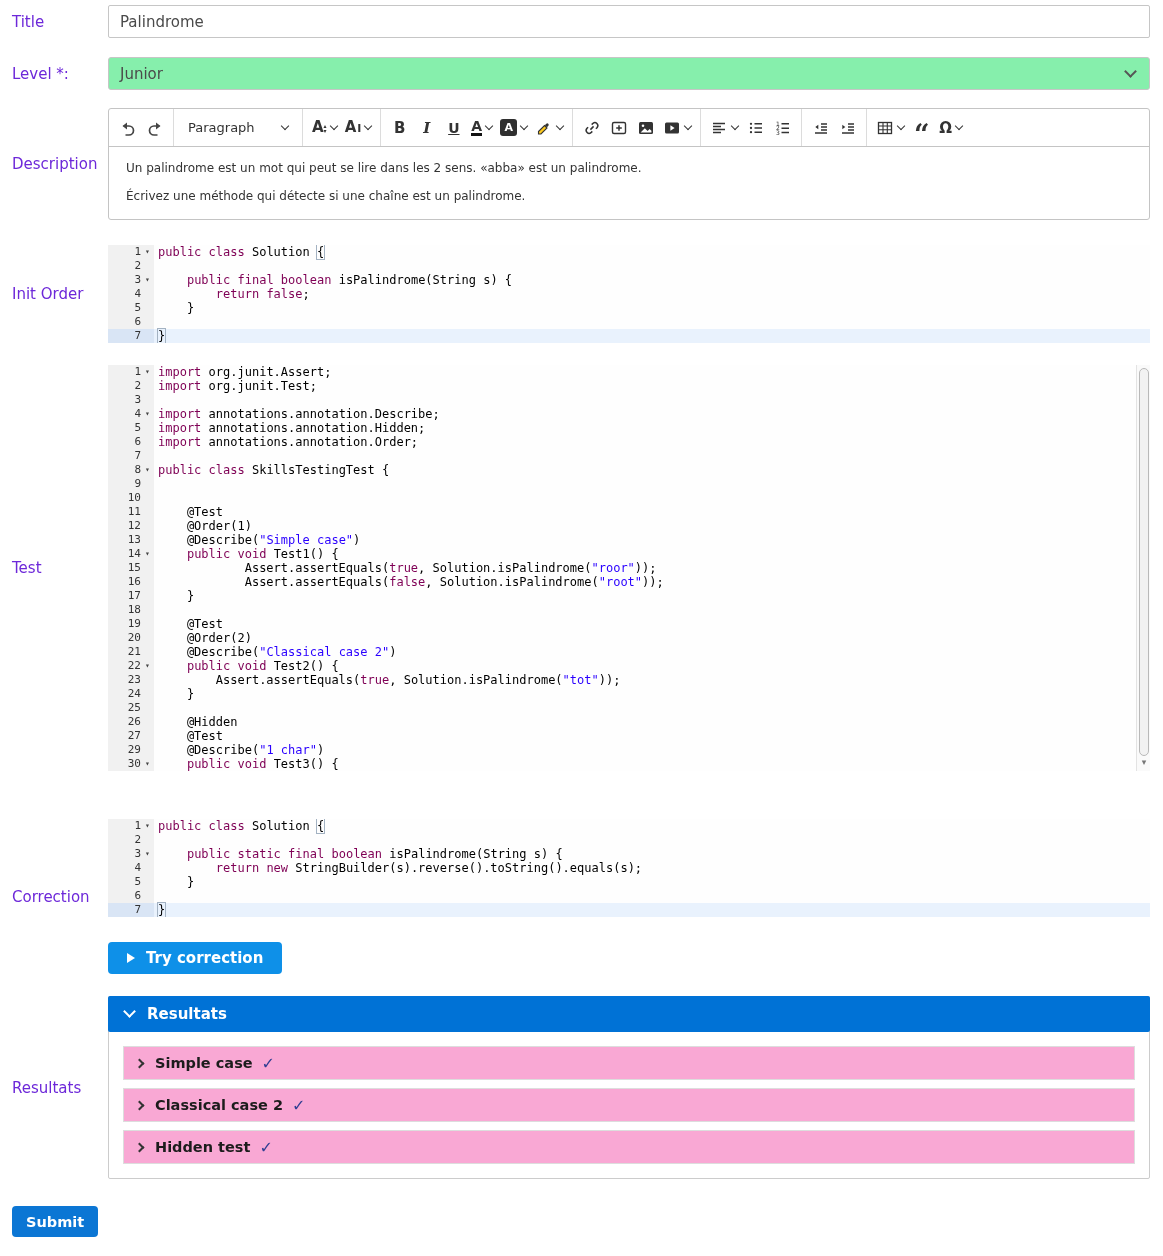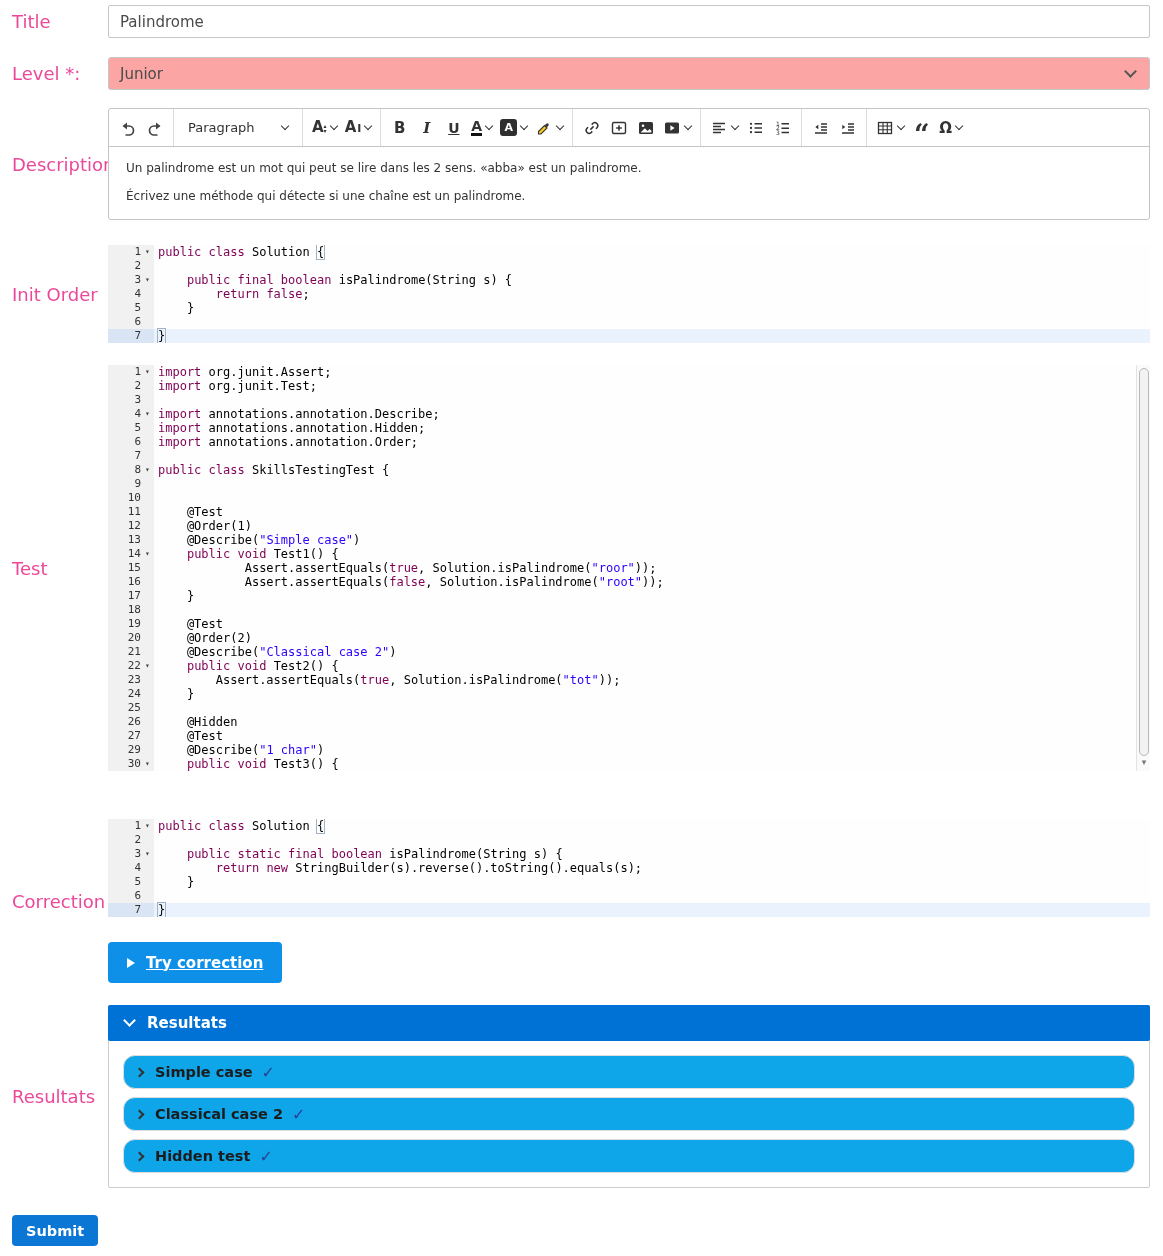--- a/index.html
+++ b/index.html
@@ -7,40 +7,40 @@
     margin: 0;
     width: 1163px;
     background: #fff;
     font-family: "DejaVu Sans", "Liberation Sans", sans-serif;
     color: #3a3a3a;
   }
   .page { width: 1163px; padding-top: 5px; }
 
   
   .frow { display: grid; grid-template-columns: 108px 1fr; align-items: center; }
-  .flabel { padding-left: 12px; font-size: 18px; color: #ec4899; align-self: center; }
+  .flabel { padding-left: 12px; font-size: 15px; color: #6d28d9; align-self: center; }
   .fcontent { padding-right: 13px; min-width: 0; }
   .row-title   { margin-bottom: 19px; }
   .row-level   { margin-bottom: 18px; }
   .row-desc    { margin-bottom: 25px; }
   .row-init    { margin-bottom: 22px; }
   .row-test    { margin-bottom: 48px; }
   .row-corr    { margin-bottom: 22px; }
   .row-results { margin-bottom: 27px; }
 
   
   .tinput {
     width: 100%; height: 33px; border: 1px solid #c6c6c6; border-radius: 2px;
     padding: 0 11px; font-size: 15px; color: #4a4a4a;
     font-family: "DejaVu Sans", sans-serif; background: #fff; outline: none;
   }
   .fselect {
     width: 100%; height: 33px; border: 1px solid #c6c6c6; border-radius: 3px;
     display: flex; align-items: center; justify-content: space-between;
-    padding: 0 14px 0 11px; font-size: 15px; color: #4a4a4a; background: #fca5a5; cursor: pointer;
+    padding: 0 14px 0 11px; font-size: 15px; color: #4a4a4a; background: #86efac; cursor: pointer;
   }
   .chev-d { width: 9px; height: 9px; border-right: 2px solid #555; border-bottom: 2px solid #555;
     transform: rotate(45deg); margin-top: -5px; flex: none; }
 
   
   .rte { border: 1px solid #c4c4c4; border-radius: 3px; background: #fff; }
   .rte-toolbar {
     height: 38px; border-bottom: 1px solid #c4c4c4; display: flex; align-items: center;
     padding: 0 5px; overflow: hidden;
   }
@@ -94,40 +94,39 @@
   .sthumb { position: absolute; top: 3px; left: 1.5px; width: 10px; height: 388px;
     background: #f2f2f2; border: 1px solid #b9b9b9; border-radius: 5px; }
   .sarrow { position: absolute; bottom: 2px; left: 0; width: 14px; text-align: center;
     font-size: 9px; color: #777; font-family: "DejaVu Sans", sans-serif; }
 
   
   .btn-try {
     margin-top: 25px;
     display: inline-flex; align-items: center; gap: 11px;
     background: var(--c-primary_button, #0e90e8); color: #fff; border: none; border-radius: 4px;
-    padding: 0 19px; height: 41px; font-size: 15px; font-weight: 700; cursor: pointer;
+    padding: 0 19px; height: 32px; font-size: 15px; font-weight: 700; cursor: pointer;
     font-family: "DejaVu Sans", sans-serif;
-    text-decoration: underline;
   }
   .play { width: 0; height: 0; border-left: 8px solid #fff;
     border-top: 5.5px solid transparent; border-bottom: 5.5px solid transparent; }
 
   
   .results { border: 1px solid #ccc; border-radius: 2px; background: #fff; }
   .rbar {
     height: 36px; background: var(--c-results_header, #0072d6); color: #fff;
     display: flex; align-items: center; padding: 0 17px; gap: 13px; cursor: pointer;
     margin: -1px -1px 0; border-radius: 2px;
   }
   .chev-dw { width: 9px; height: 9px; border-right: 2.6px solid #fff; border-bottom: 2.6px solid #fff;
     transform: rotate(45deg); margin-top: -5px; flex: none; }
   .rbar-label { font-size: 15px; font-weight: 700; }
   .rlist { padding: 14px; }
   .rrow {
-    height: 34px; background: #0ea5e9; border: 1px solid #ddd; border-radius: 12px;
+    height: 34px; background: #f9a8d4; border: 1px solid #ddd; border-radius: 0;
     display: flex; align-items: center; padding: 0 12px; margin-bottom: 8px; cursor: pointer;
   }
   .rrow:last-child { margin-bottom: 0; }
   .chev-r { width: 7px; height: 7px; border-right: 2px solid #333; border-bottom: 2px solid #333;
     transform: rotate(-45deg); margin-right: 12px; flex: none; }
   .rlabel { font-size: 14.5px; font-weight: 700; color: #1c1c1c; }
   .rcheck { margin-left: 9px; color: var(--c-check, #2e3d92); font-weight: 900; font-size: 16px; }
 
   .row-submit { margin-left: 12px; }
   .btn-submit {

